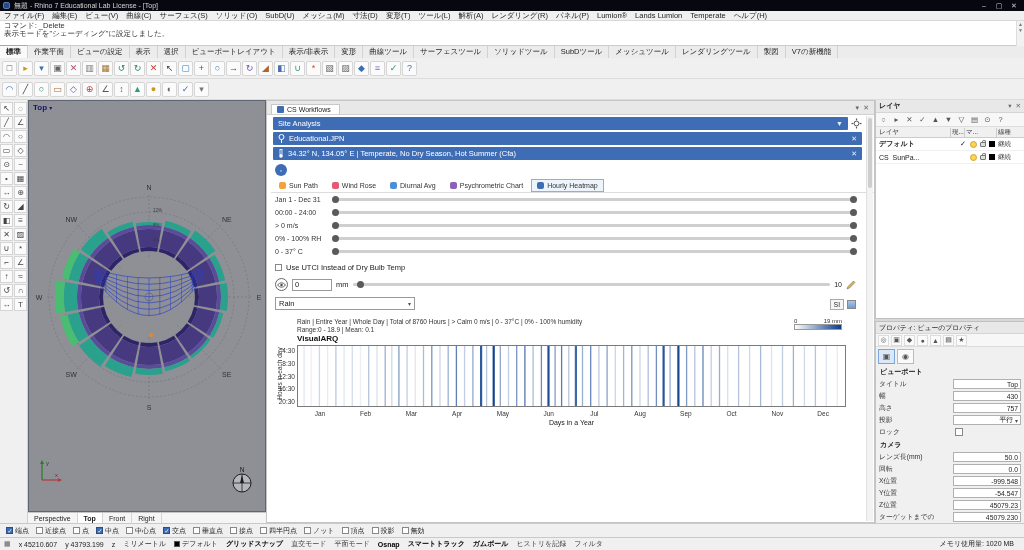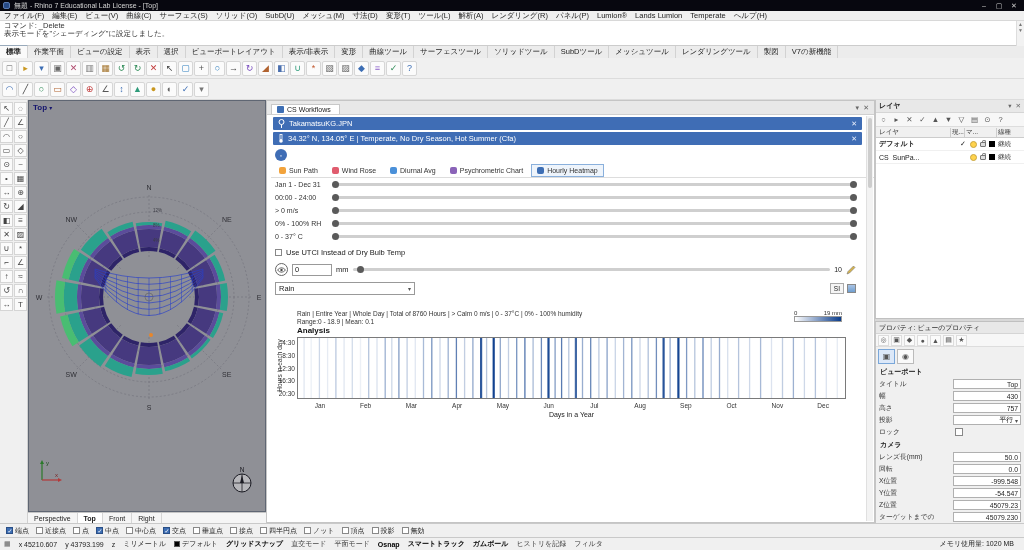--- a/index.html
+++ b/index.html
@@ -54,21 +54,21 @@
   .hdl{position:absolute;width:7px;height:7px;border-radius:50%;background:#5a5a5a;top:-2px}
   .hdl.h1{left:-1px}.hdl.h2{right:-1px}
   .chk-row{display:flex;align-items:center;gap:4px;margin:5px 0 0 8px;font-size:7.5px}
   .chkbox{width:7px;height:7px;border:1px solid #888;background:#fff;position:relative}
   .chkbox.checked{background:#3d6eb4;border-color:#2a4f86}
   .chkbox.checked::after{content:"✓";position:absolute;left:0.5px;top:-1.5px;font-size:6px;color:#fff}
   .value-row{display:flex;align-items:center;gap:4px;margin:6px 18px 0 8px;font-size:7.5px}
   .eye-btn{width:13px;height:13px;border:1px solid #666;border-radius:50%;display:flex;align-items:center;justify-content:center;background:#fff}
   .num-input{width:40px;height:12px;border:1px solid #999;background:#fff;font-size:7.5px;display:flex;align-items:center;padding-left:2px}
   .vtrack{flex:1;height:3px;background:#cfcfcf;border-radius:2px;position:relative}
-  .dd-row{display:flex;align-items:center;margin:6px 18px 15px 8px}
+  .dd-row{display:flex;align-items:flex-end;margin:6px 18px 8px 8px}
   .select-box{width:140px;height:13px;border:1px solid #999;background:#fff;display:flex;align-items:center;justify-content:space-between;padding:0 3px;font-size:7.5px}
   .dd-right{margin-left:auto;display:flex;gap:3px;align-items:center}
   .si-btn{height:11px;padding:0 3px;border:1px solid #aaa;background:#f5f5f5;font-size:6.5px;display:flex;align-items:center}
   .grid-ic{width:9px;height:9px;border:1px solid #888;background:linear-gradient(#aac4e4,#6f9ed0)}
   .chartwrap{position:relative;margin-top:6px;height:170px}
   .ct1{position:absolute;left:30px;top:0;font-size:6.5px;color:#333;white-space:nowrap}
   .ct2{position:absolute;left:30px;top:8px;font-size:6.5px;color:#333}
   .ct3{position:absolute;left:30px;top:16px;font-size:8px;font-weight:bold;color:#111}
   .legend{position:absolute;right:32px;top:0;width:48px}
   .legend .labs{display:flex;justify-content:space-between;font-size:6px;color:#333}
@@ -399,28 +399,43 @@
     <div class="cs-tab">
       <span class="sq"></span>
       <span>CS Workflows</span>
     </div>
     <div class="cs-hdr-icons">
       <span>▾</span>
       <span>✕</span>
     </div>
   </div>
 
+  <div class="cs-row">
+    <div class="bluebar">
+      <span>Site Analysis</span>
+      <span class="right">▼</span>
+    </div>
+    <svg width="11" height="11" viewBox="0 0 11 11">
+      <circle cx="5.5" cy="5.5" r="2.4" fill="none" stroke="#555" stroke-width="1"></circle>
+      <g stroke="#555" stroke-width="1.2">
+        <line x1="5.5" y1="0.5" x2="5.5" y2="2.3"></line>
+          <line x1="5.5" y1="8.7" x2="5.5" y2="10.5"></line>
+        <line x1="0.5" y1="5.5" x2="2.3" y2="5.5"></line>
+          <line x1="8.7" y1="5.5" x2="10.5" y2="5.5"></line>
+      </g>
+    </svg>
+  </div>
 
   <div class="cs-row">
     <div class="bluebar">
       <svg width="7" height="9" viewBox="0 0 7 9">
         <circle cx="3.5" cy="3" r="2.5" fill="none" stroke="#fff" stroke-width="1"></circle>
         <line x1="3.5" y1="5.5" x2="3.5" y2="9" stroke="#fff" stroke-width="1"></line>
       </svg>
-      <span>TakamatsuKG.JPN</span>
+      <span>Educational.JPN</span>
       <span class="right">✕</span>
     </div>
   </div>
 
   <div class="cs-row">
     <div class="bluebar">
       <svg width="6" height="9" viewBox="0 0 6 9">
         <rect x="2" y="0.5" width="2" height="5" fill="none" stroke="#fff" stroke-width="0.8"></rect>
         <circle cx="3" cy="7" r="1.8" fill="#fff"></circle>
       </svg>
@@ -527,21 +542,21 @@
       <span class="si-btn">
           <span>SI</span>
         </span>
       <span class="grid-ic"></span>
     </div>
   </div>
 
   <div class="chartwrap">
     <div class="ct1">Rain | Entire Year | Whole Day | Total of 8760 Hours | &gt; Calm 0 m/s | 0 - 37°C | 0% - 100% humidity</div>
     <div class="ct2">Range:0 - 18.9 | Mean: 0.1</div>
-    <div class="ct3">Analysis</div>
+    <div class="ct3">VisualARQ</div>
     <div class="legend">
       <div class="labs">
         <span>0</span>
         <span>19 mm</span>
       </div>
       <div class="grad"></div>
     </div>
     <div class="ylab">Hours in each day</div>
     <div class="yticks" id="yticks">
         <div>4:30</div>

